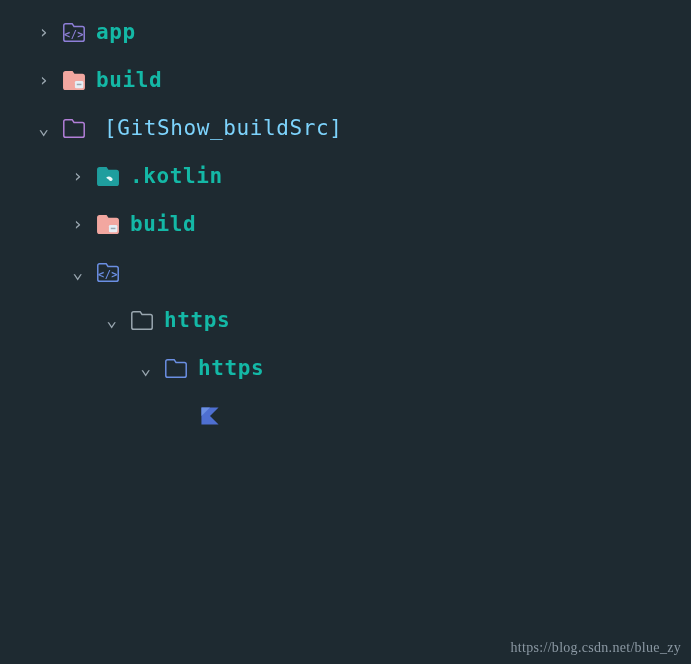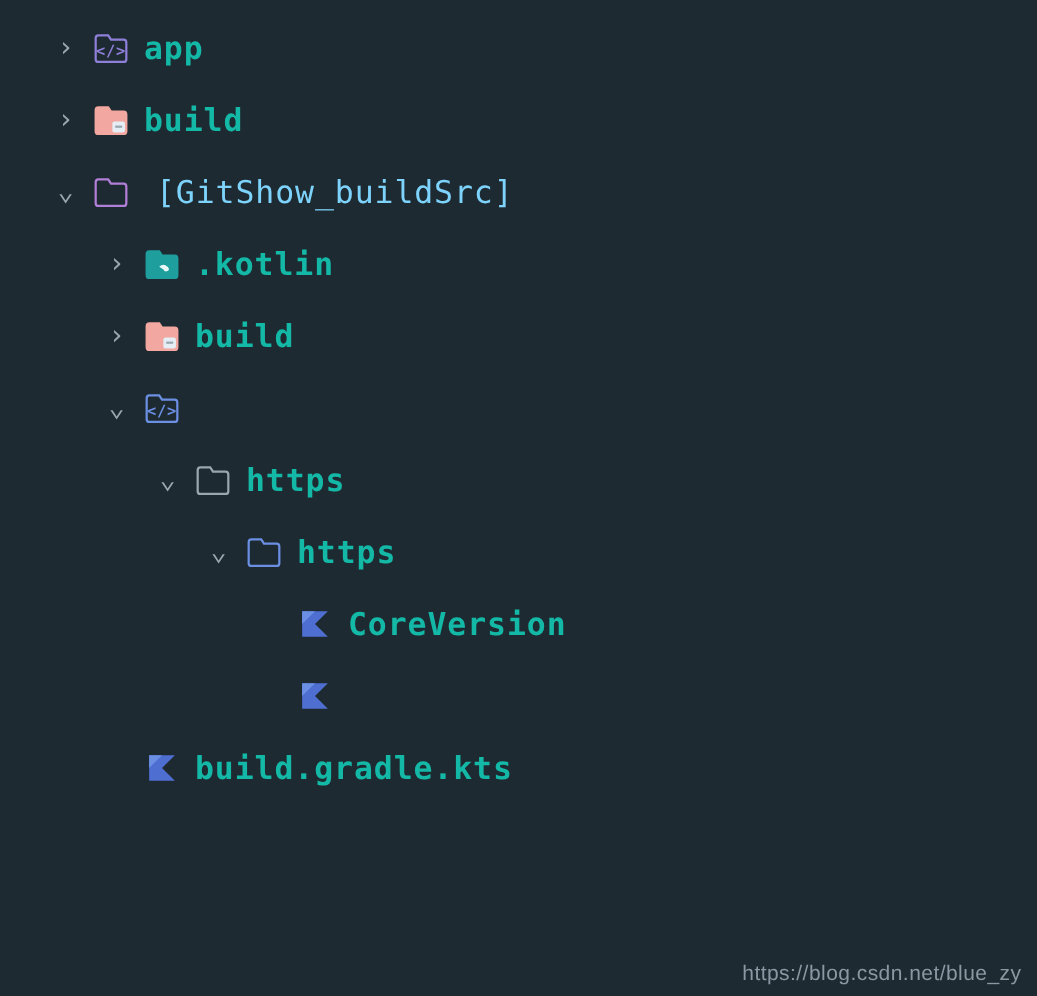--- a/index.html
+++ b/index.html
@@ -41,21 +41,21 @@
     justify-content: center;
     flex: 0 0 auto;
   }
   .label  { font-weight: 700; color: #14b8a6; }
   .suffix { font-weight: 400; color: #7dd3fc; margin-left: 8px; }
   .watermark {
     position: absolute;
     right: 10px;
     bottom: 8px;
     color: #8b98a3;
-    font-family: Liberation Sans, sans-serif;
+    font-family: Liberation Serif, serif;
     font-size: 14px;
     letter-spacing: 0.3px;
   }
 
   
   svg { display: block; }
 </style>
 </head>
 <body>
 
@@ -151,37 +151,15 @@
     </div>
     <div class="row">
       <span class="indent" style="width: 164px;"></span>
       <span class="arrow blank"></span>
       <span class="icon">
         <svg viewBox="0 0 28 28" width="24" height="24">
           <path d="M4 4 L24 4 L14 14 L24 24 L4 24 Z" fill="#4e6fd1"></path>
           <path d="M4 4 L14 4 L4 14 Z" fill="#6b8fe3"></path>
         </svg>
       </span>
-      <span class="label">CoreVersion</span>
-    </div>
-    <div class="row">
-      <span class="indent" style="width: 164px;"></span>
-      <span class="arrow blank"></span>
-      <span class="icon">
-        <svg viewBox="0 0 28 28" width="24" height="24">
-          <path d="M4 4 L24 4 L14 14 L24 24 L4 24 Z" fill="#4e6fd1"></path>
-          <path d="M4 4 L14 4 L4 14 Z" fill="#6b8fe3"></path>
-        </svg>
-      </span>
-    </div>
-    <div class="row">
-      <span class="indent" style="width: 62px;"></span>
-      <span class="arrow blank"></span>
-      <span class="icon">
-        <svg viewBox="0 0 28 28" width="24" height="24">
-          <path d="M4 4 L24 4 L14 14 L24 24 L4 24 Z" fill="#4e6fd1"></path>
-          <path d="M4 4 L14 4 L4 14 Z" fill="#6b8fe3"></path>
-        </svg>
-      </span>
-      <span class="label">build.gradle.kts</span>
     </div>
   </div>
 <div class="watermark">https://blog.csdn.net/blue_zy</div>
 
 </body></html>

